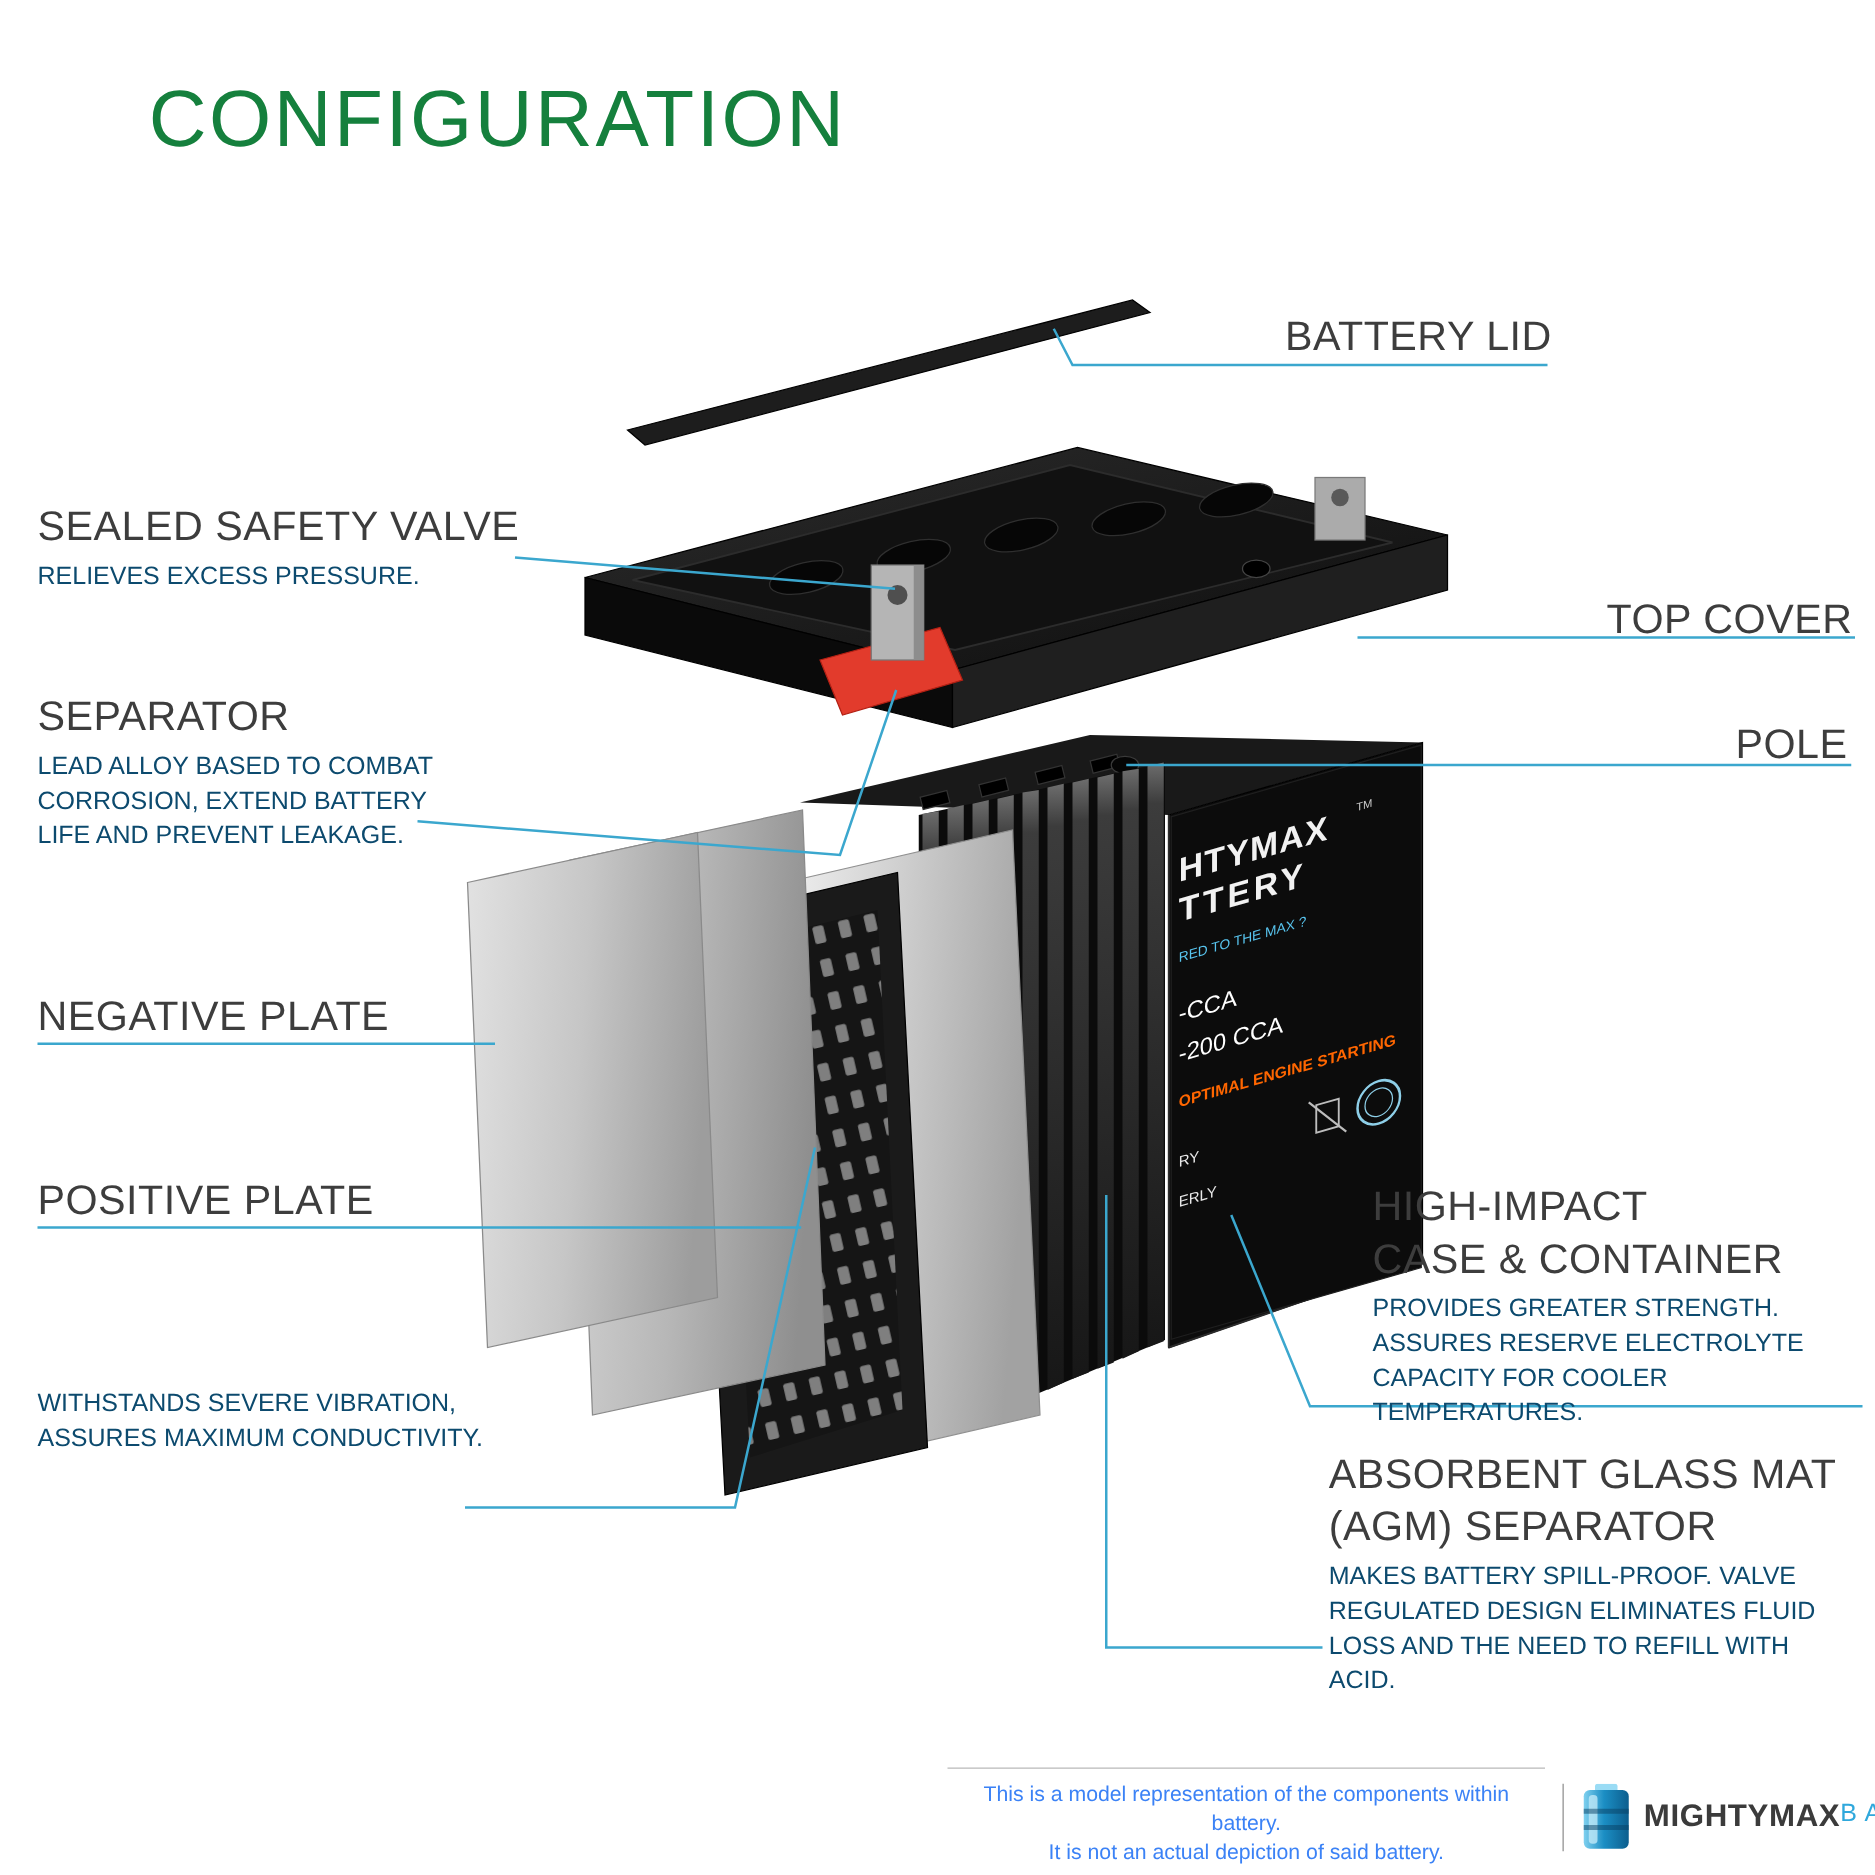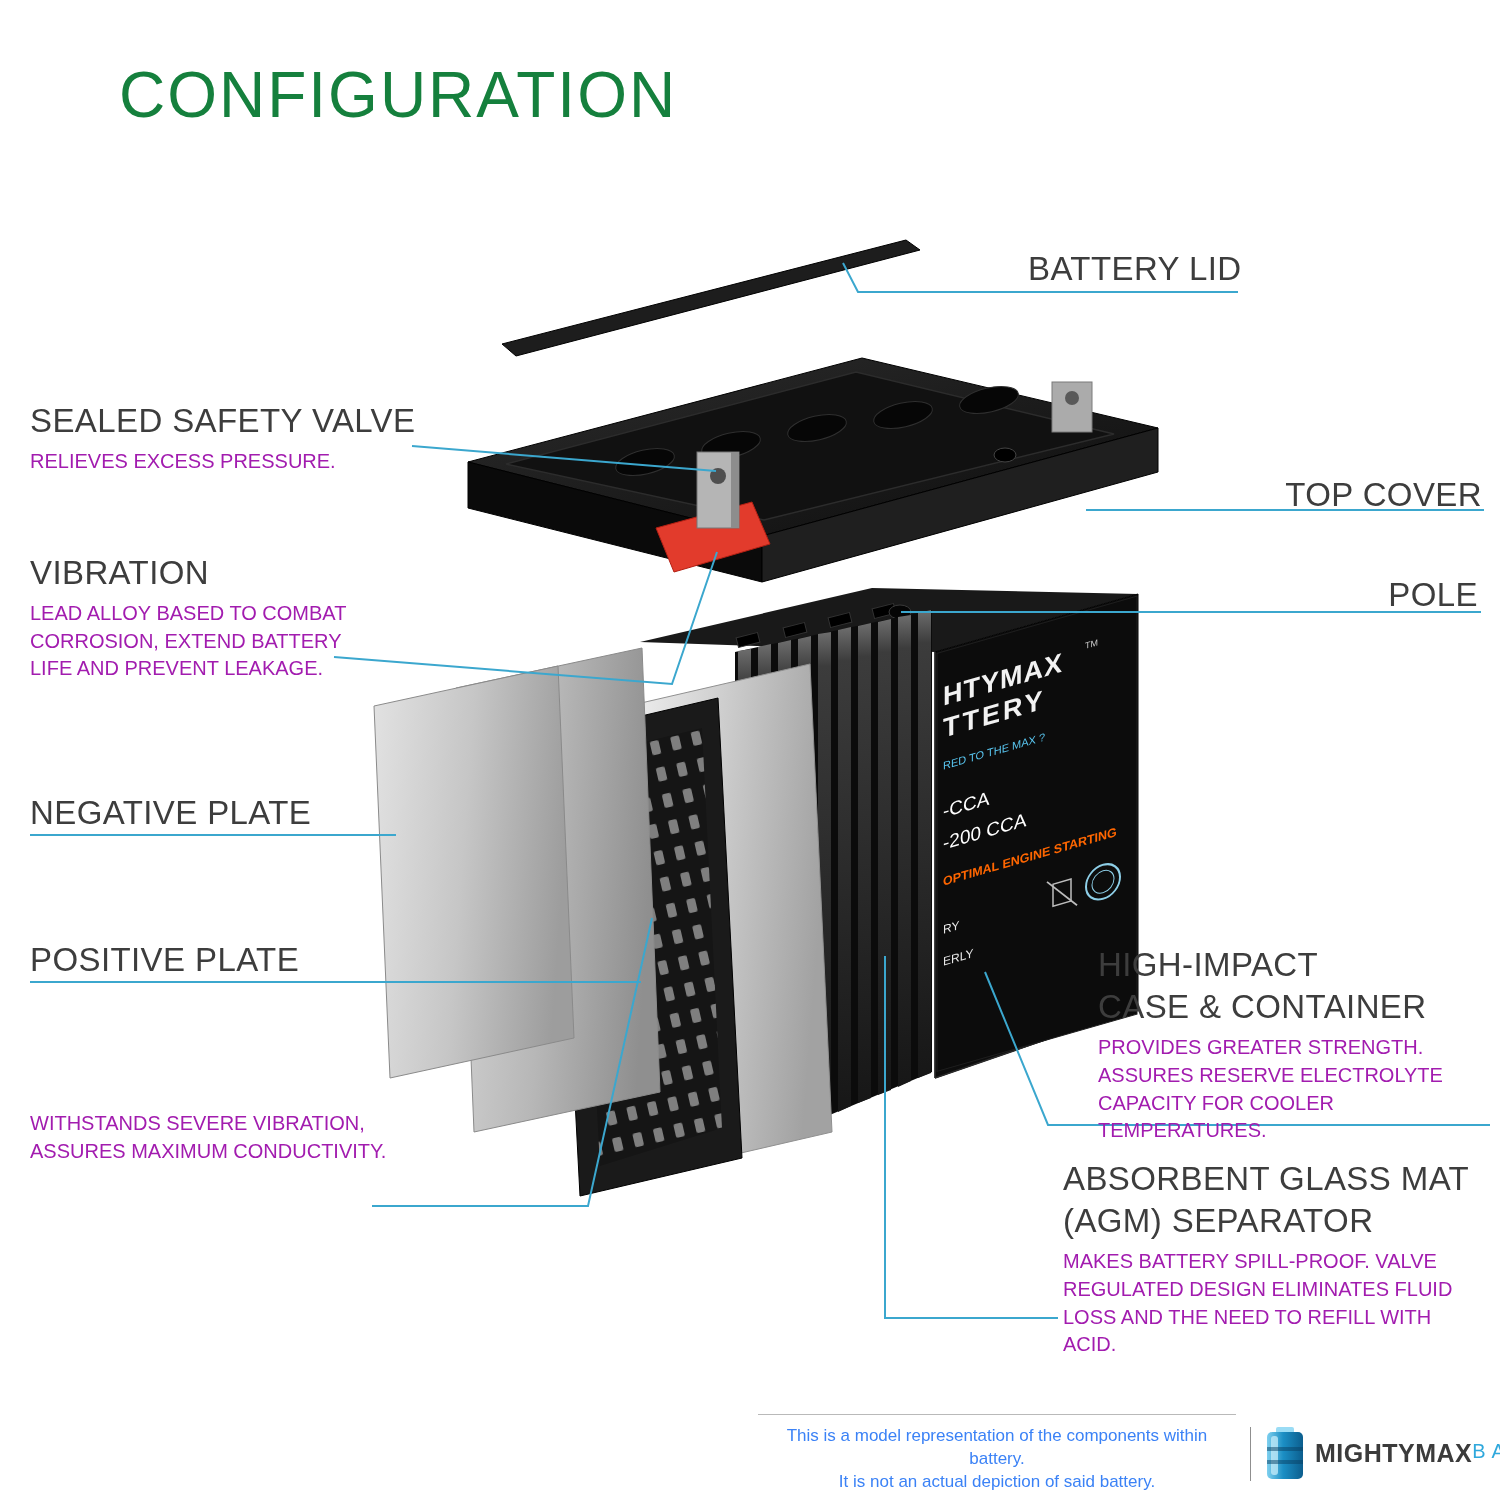--- a/index.html
+++ b/index.html
@@ -3,21 +3,21 @@
 <meta charset="utf-8">
 <style>
   * { margin:0; padding:0; box-sizing:border-box; }
   html,body { background:#ffffff; font-family:"Liberation Sans", sans-serif; }
   .canvas { position:relative; width:1500px; height:1500px; background:#fff; overflow:hidden; }
   .art { position:absolute; left:0; top:0; width:1500px; height:1500px; }
   .title { position:absolute; left:88px; top:58px; font-size:64px; font-weight:400;
            letter-spacing:2px; color:#15803d;margin-left:31px; }
   .callout { position:absolute; }
   .co-h { font-size:33px; color:#3d3d3d; letter-spacing:.4px; line-height:1.28; white-space:pre-line; }
-  .co-d { font-size:20px; color:#a21caf; line-height:1.38; margin-top:6px; white-space:pre-line; }
+  .co-d { font-size:20px; color:#0c4a6e; line-height:1.38; margin-top:6px; white-space:pre-line; }
   .right { text-align:right;margin-left:44px; }
   .footer { position:absolute; left:758px; top:1414px; display:flex; align-items:center; gap:14px; }
   .f-text { width:478px; font-size:17px; color:#3b82f6; text-align:center; line-height:1.35;
             border-top:1px solid #b9b9b9; padding-top:10px; }
   .f-div { width:1px; height:54px; background:#8f8f8f; }
   .f-logo { display:flex; align-items:center; gap:10px; }
   .f-brand { display:flex; flex-direction:row; line-height:1.1; }
   .f-b1 { font-size:25px; font-weight:700; color:#3b3b3b; letter-spacing:.5px; }
   .f-b2 { font-size:20px; font-weight:400; color:#2fa8dc; letter-spacing:6px; }
 </style>
@@ -179,21 +179,21 @@
   <div class="callout" style="left:30px; top:400px; width:430px;">
     <div class="co-h">SEALED SAFETY VALVE</div>
     <div class="co-d">RELIEVES EXCESS PRESSURE.</div>
   </div>
 
   <div class="callout right" style="right:18px; top:474px;">
     <div class="co-h">TOP COVER</div>
   </div>
 
   <div class="callout" style="left:30px; top:552px; width:360px;">
-    <div class="co-h">VIBRATION</div>
+    <div class="co-h">SEPARATOR</div>
     <div class="co-d">LEAD ALLOY BASED TO COMBAT
 CORROSION,  EXTEND BATTERY
 LIFE AND PREVENT LEAKAGE.</div>
   </div>
 
   <div class="callout right" style="right:22px; top:574px;">
     <div class="co-h">POLE</div>
   </div>
 
   <div class="callout" style="left:30px; top:792px;">

